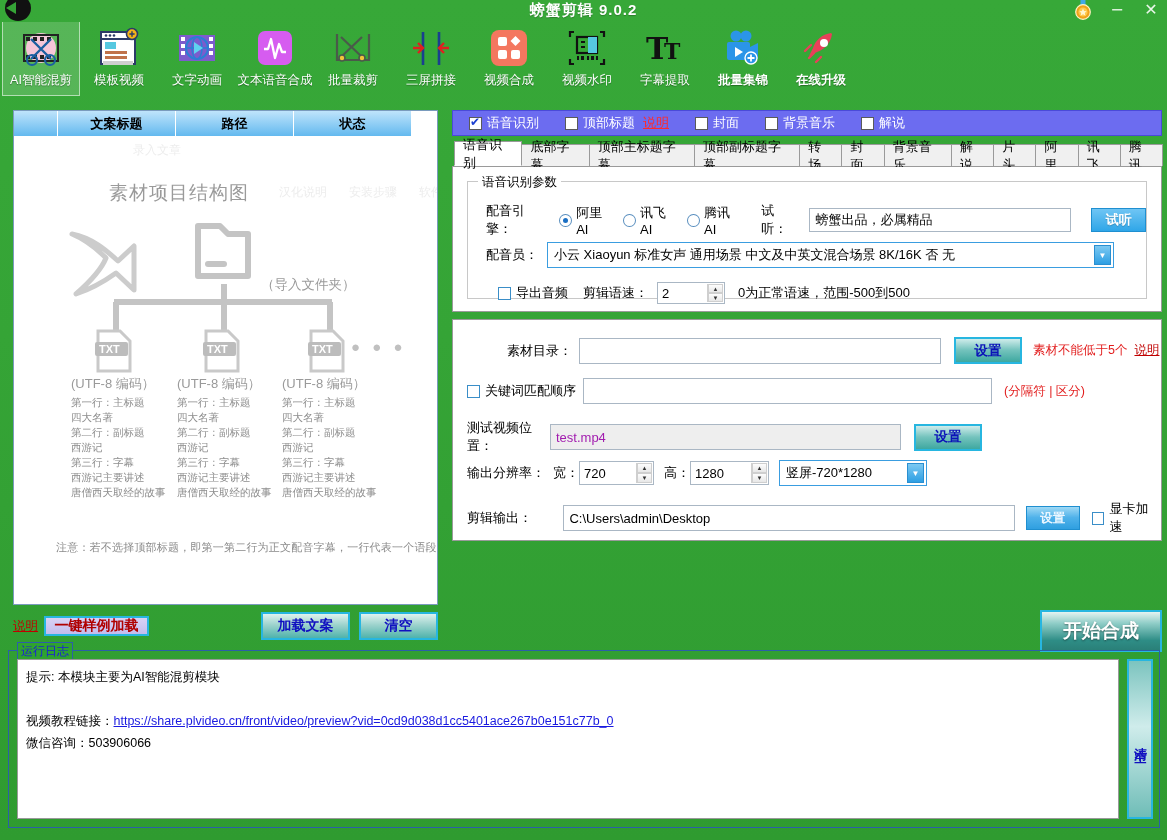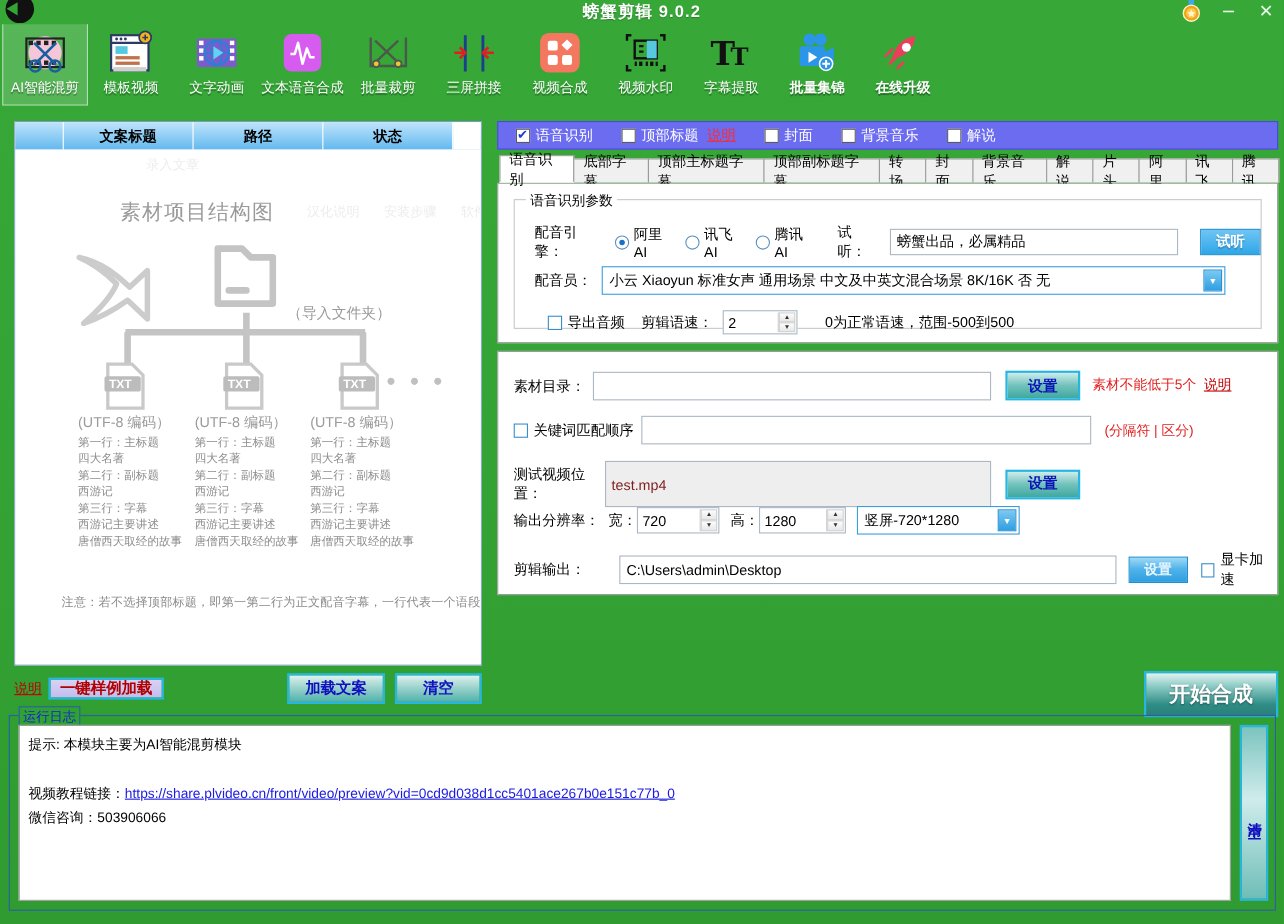--- a/index.html
+++ b/index.html
@@ -641,47 +641,47 @@
               <span>导出音频</span>
             </span>
             <span class="lbl" style="margin-left:6px;">剪辑语速：</span>
             <span class="spin" style="width:68px;">
               <span>2</span>
               <span class="btns">
                 <div>▲</div>
                 <div>▼</div>
               </span>
             </span>
-            <span class="lbl" style="margin-left:16px;text-align:right;">0为正常语速，范围-500到500</span>
+            <span class="lbl" style="margin-left:4px;text-align:right;">0为正常语速，范围-500到500</span>
           </div>
         </div>
       </div>
 
       <div class="settings">
 
         <div class="row" style="left:14px; top:17px; gap:0;">
-          <span class="lbl" style="width:72px;">素材目录：</span>
+          <span class="lbl" style="width:72px;margin-left:40px;">素材目录：</span>
           <span class="tinput" style="width:362px; height:26px;"></span>
           <span class="btn-teal" style="margin-left:13px;">设置</span>
           <span class="redtxt" style="margin-left:11px;">素材不能低于5个</span>
           <span class="redlnk" style="margin-left:7px;">说明</span>
         </div>
 
         <div class="row" style="left:14px; top:58px; gap:0;">
           <span class="chk" style="color:#000; margin-right:7px;justify-content:space-between;">
             <span class="cbox" style="border:1px solid #3a8ec8;"></span>
             <span>关键词匹配顺序</span>
           </span>
           <span class="tinput" style="width:409px; height:26px;"></span>
           <span class="redtxt" style="margin-left:12px;">(分隔符 | 区分)</span>
         </div>
 
         <div class="row" style="left:14px; top:99px; gap:0;">
           <span class="lbl" style="width:83px;">测试视频位置：</span>
-          <span class="tinput" style="width:351px; height:42px; background:#eeeeee; color:#7f1d1d;">test.mp4</span>
+          <span class="tinput" style="width:351px; height:26px; background:#eeeeee; color:#a21caf;">test.mp4</span>
           <span class="btn-teal" style="margin-left:13px;">设置</span>
         </div>
 
         <div class="row" style="left:14px; top:140px; gap:0;">
           <span class="lbl">输出分辨率：</span>
           <span class="lbl" style="margin-left:8px;">宽：</span>
           <span class="spin" style="width:75px; height:24px;">
             <span>720</span>
             <span class="btns">
               <div>▲</div>

